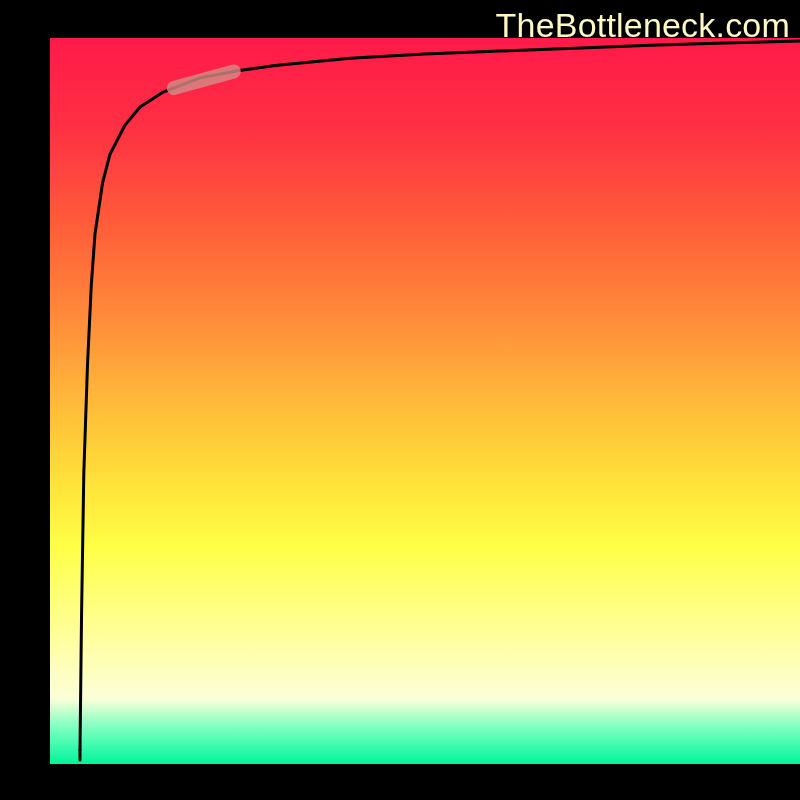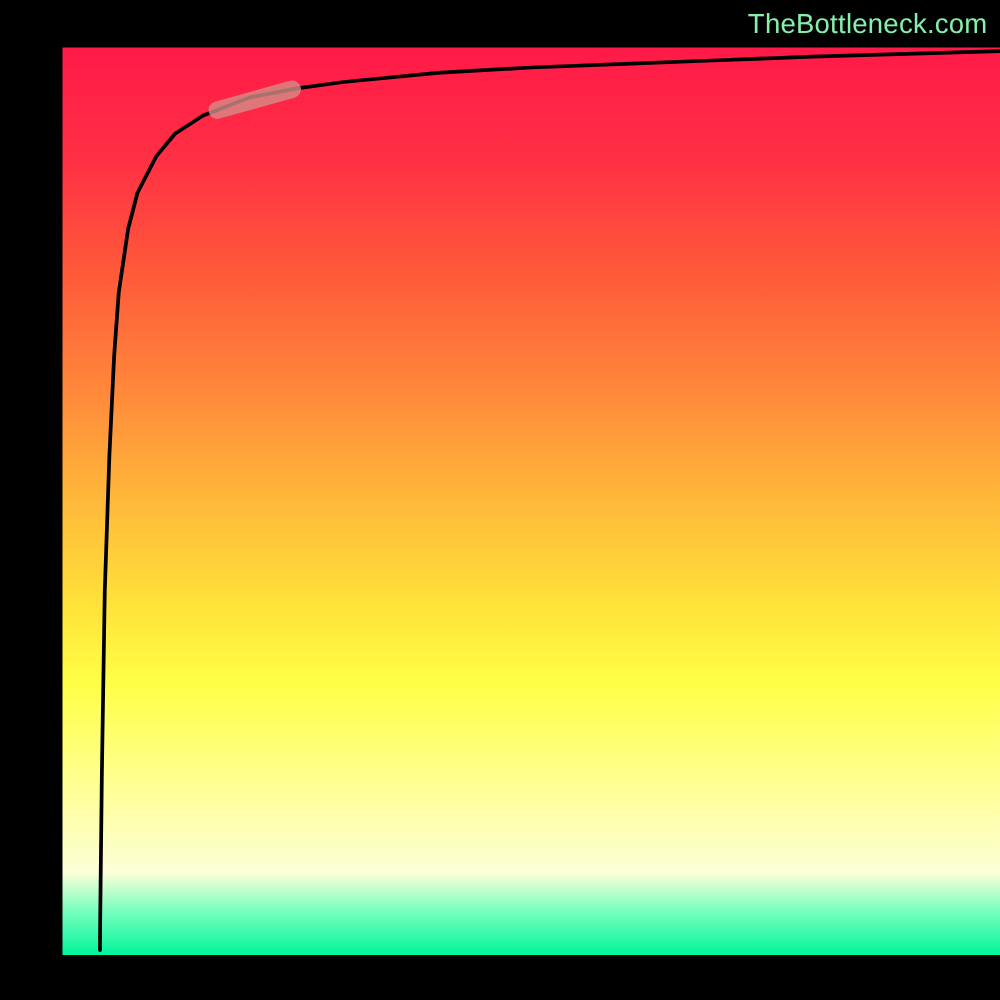--- a/index.html
+++ b/index.html
@@ -43,22 +43,22 @@
     position: absolute;
     left: 0;
     top: 0;
     width: 750px;
     height: 726px;
   }
   .watermark {
     position: absolute;
     top: 6px;
     right: 10px;
-    color: #86efac;
-    font-size: 22px;
+    color: #fef9c3;
+    font-size: 34px;
     font-weight: 400;
     letter-spacing: 0.2px;
     user-select: none;
   }
 </style>
 </head>
 <body>
 
 <div class="frame">
   <div class="watermark">TheBottleneck.com</div>

